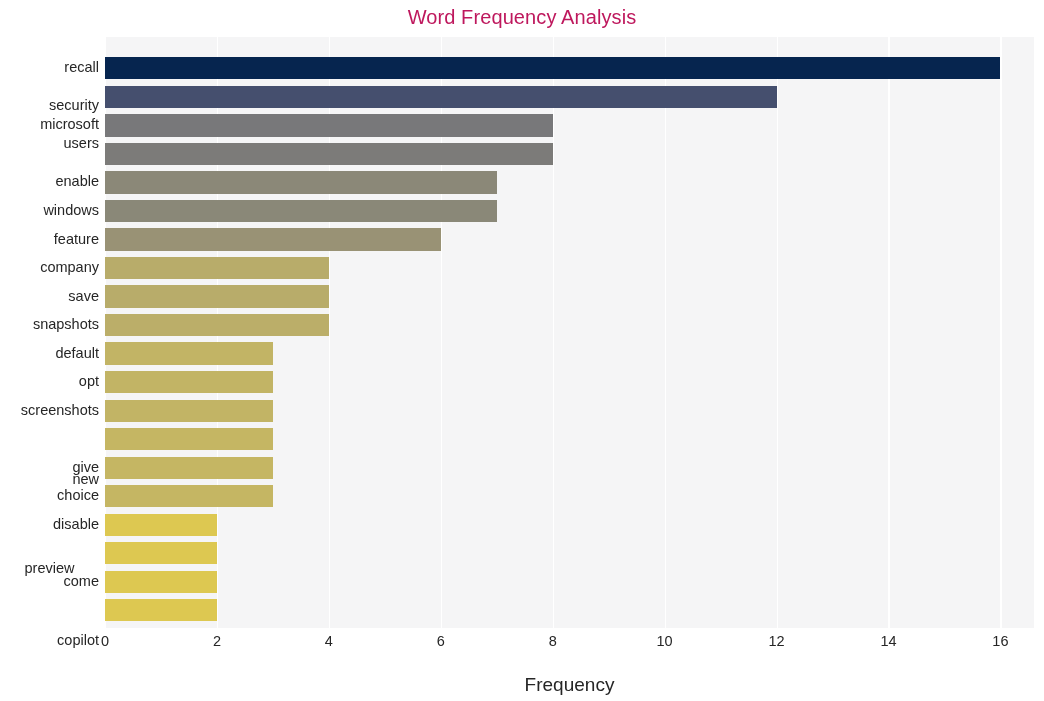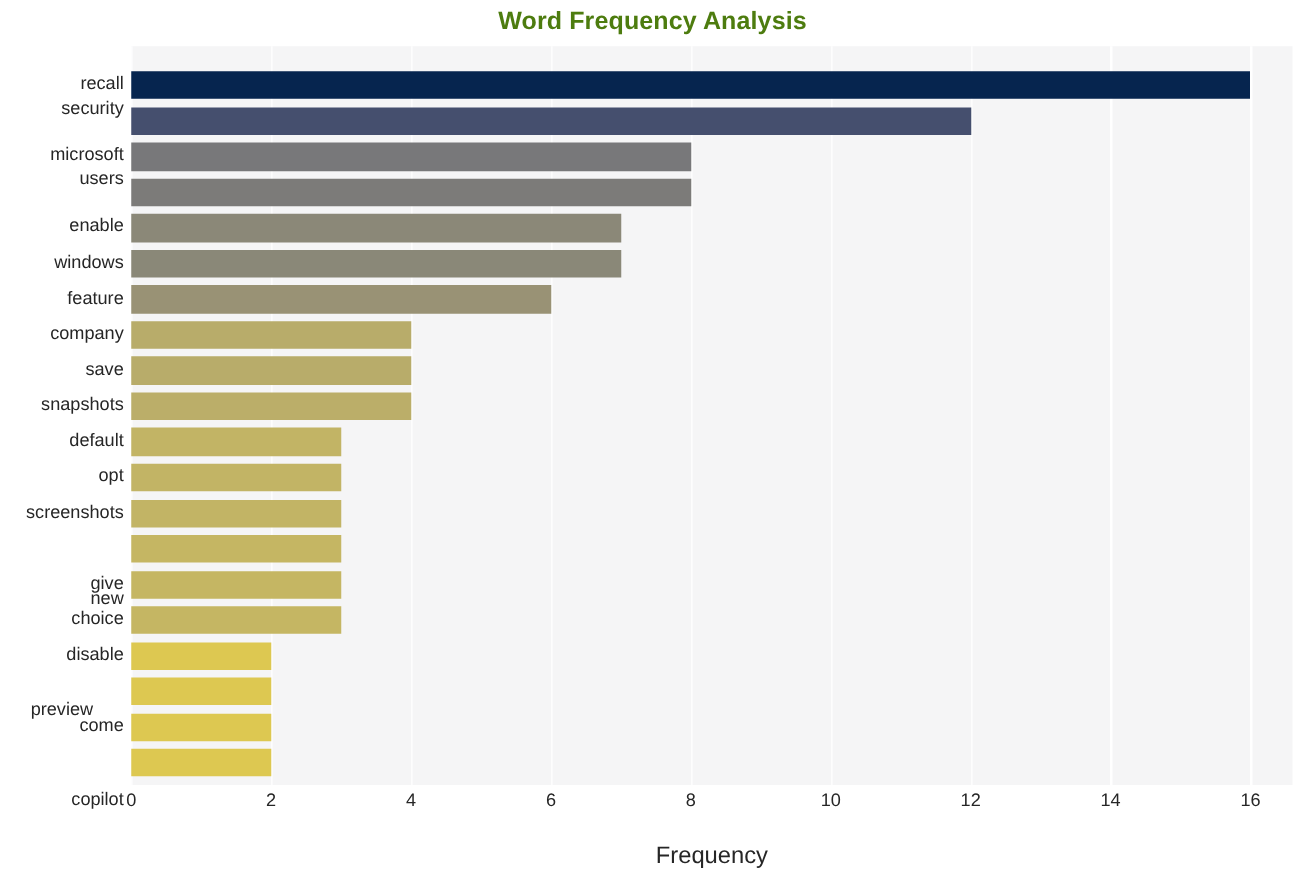--- a/index.html
+++ b/index.html
@@ -23,22 +23,22 @@
   }
 
   
   #chart-title {
     position: absolute;
     left: 0;
     top: 6px;
     width: 1044px;
     text-align: center;
     font-size: 20px;
-    font-weight: bold;
-    color: #4d7c0f;
+    font-weight: normal;
+    color: #be185d;
     letter-spacing: 0.1px;
   }
 
   
   #plot-area {
     position: absolute;
     left: 105px;
     top: 37px;
     width: 929px;
     height: 591px;
@@ -201,21 +201,21 @@
           <div class="bar" title="come: 2" style="width: 111.928px; background: rgb(221, 200, 81);"></div>
         </div>
         <div class="bar-row" style="top: 562.192px; height: 22.2481px;">
           <div class="bar" title="copilot: 2" style="width: 111.928px; background: rgb(221, 200, 81);"></div>
         </div>
       </div>
   </div>
 
   <div id="y-tick-labels">
       <div class="y-tick-label" style="top: 22.3755px;">recall</div>
-      <div class="y-tick-label" style="top: 42px;">security</div>
+      <div class="y-tick-label" style="top: 60px;">security</div>
       <div class="y-tick-label" style="top: 79.4218px;">microsoft</div>
       <div class="y-tick-label" style="top: 98px; padding-left: 44px;">users</div>
       <div class="y-tick-label" style="top: 136.468px; padding-left: 21px;">enable</div>
       <div class="y-tick-label" style="top: 164.991px;">windows</div>
       <div class="y-tick-label" style="top: 193.514px;">feature</div>
       <div class="y-tick-label" style="top: 222.038px;">company</div>
       <div class="y-tick-label" style="top: 250.561px;">save</div>
       <div class="y-tick-label" style="top: 279.084px;">snapshots</div>
       <div class="y-tick-label" style="top: 307.607px;">default</div>
       <div class="y-tick-label" style="top: 336.13px;">opt</div>

